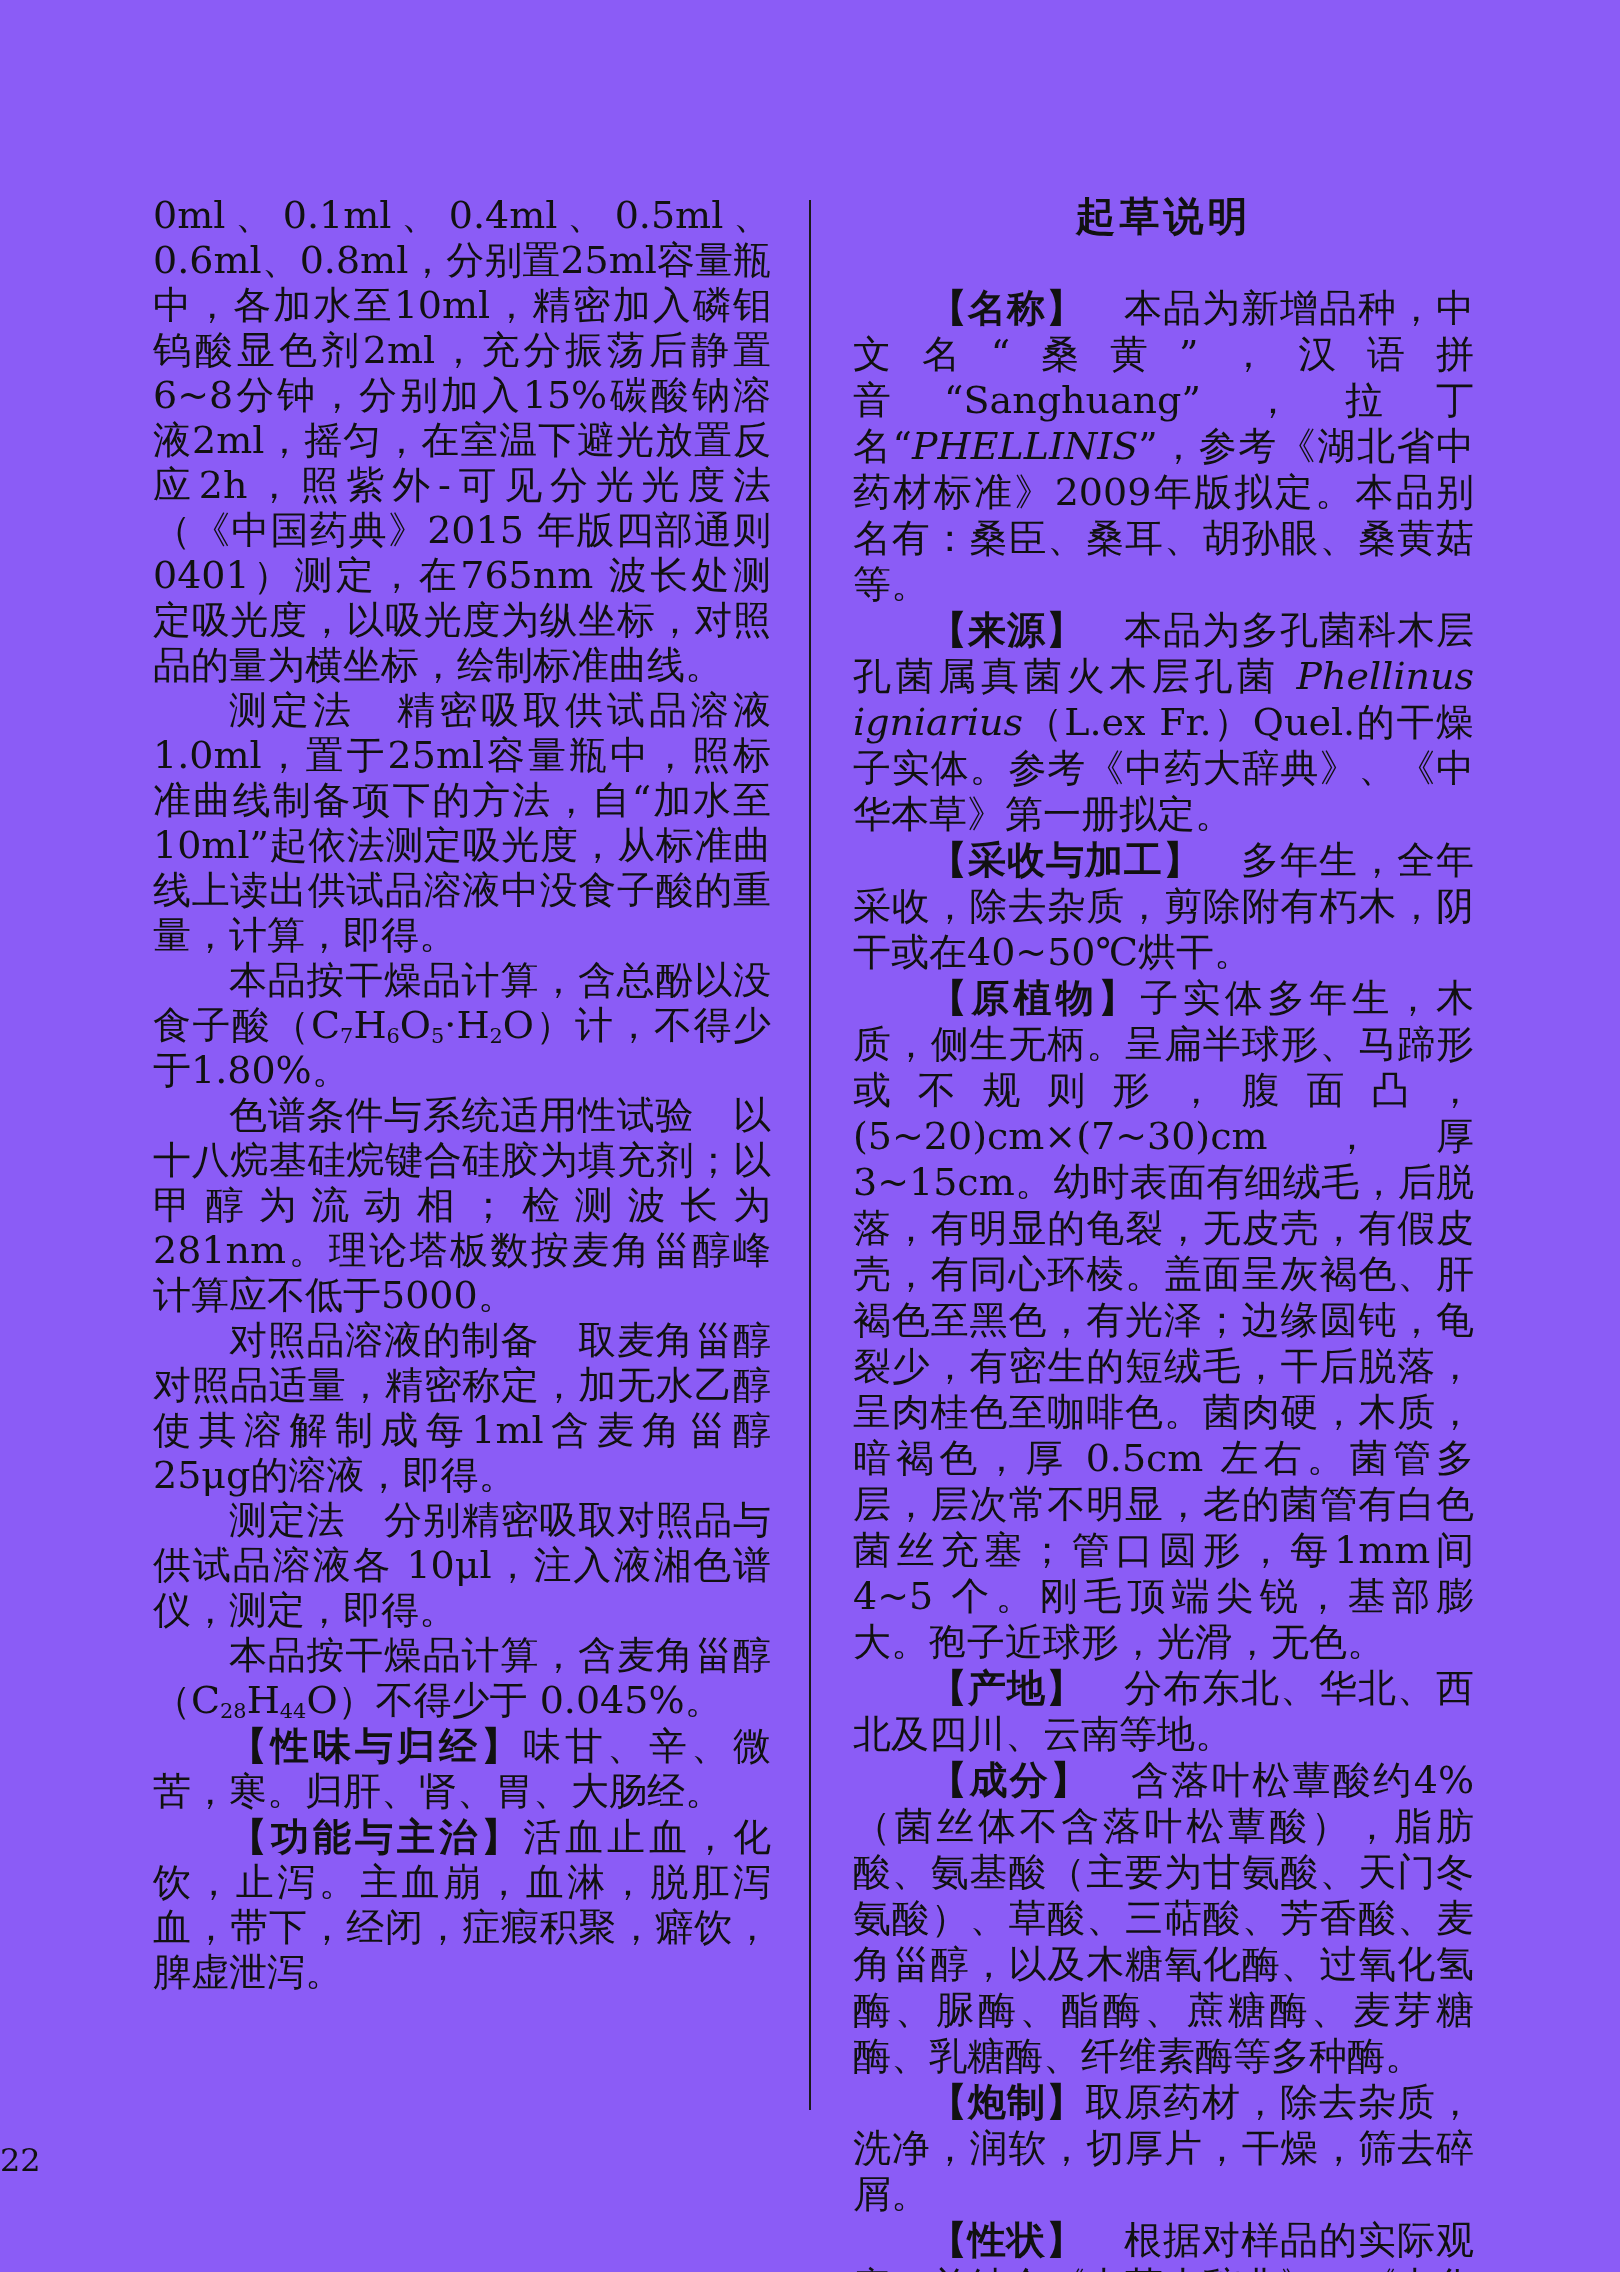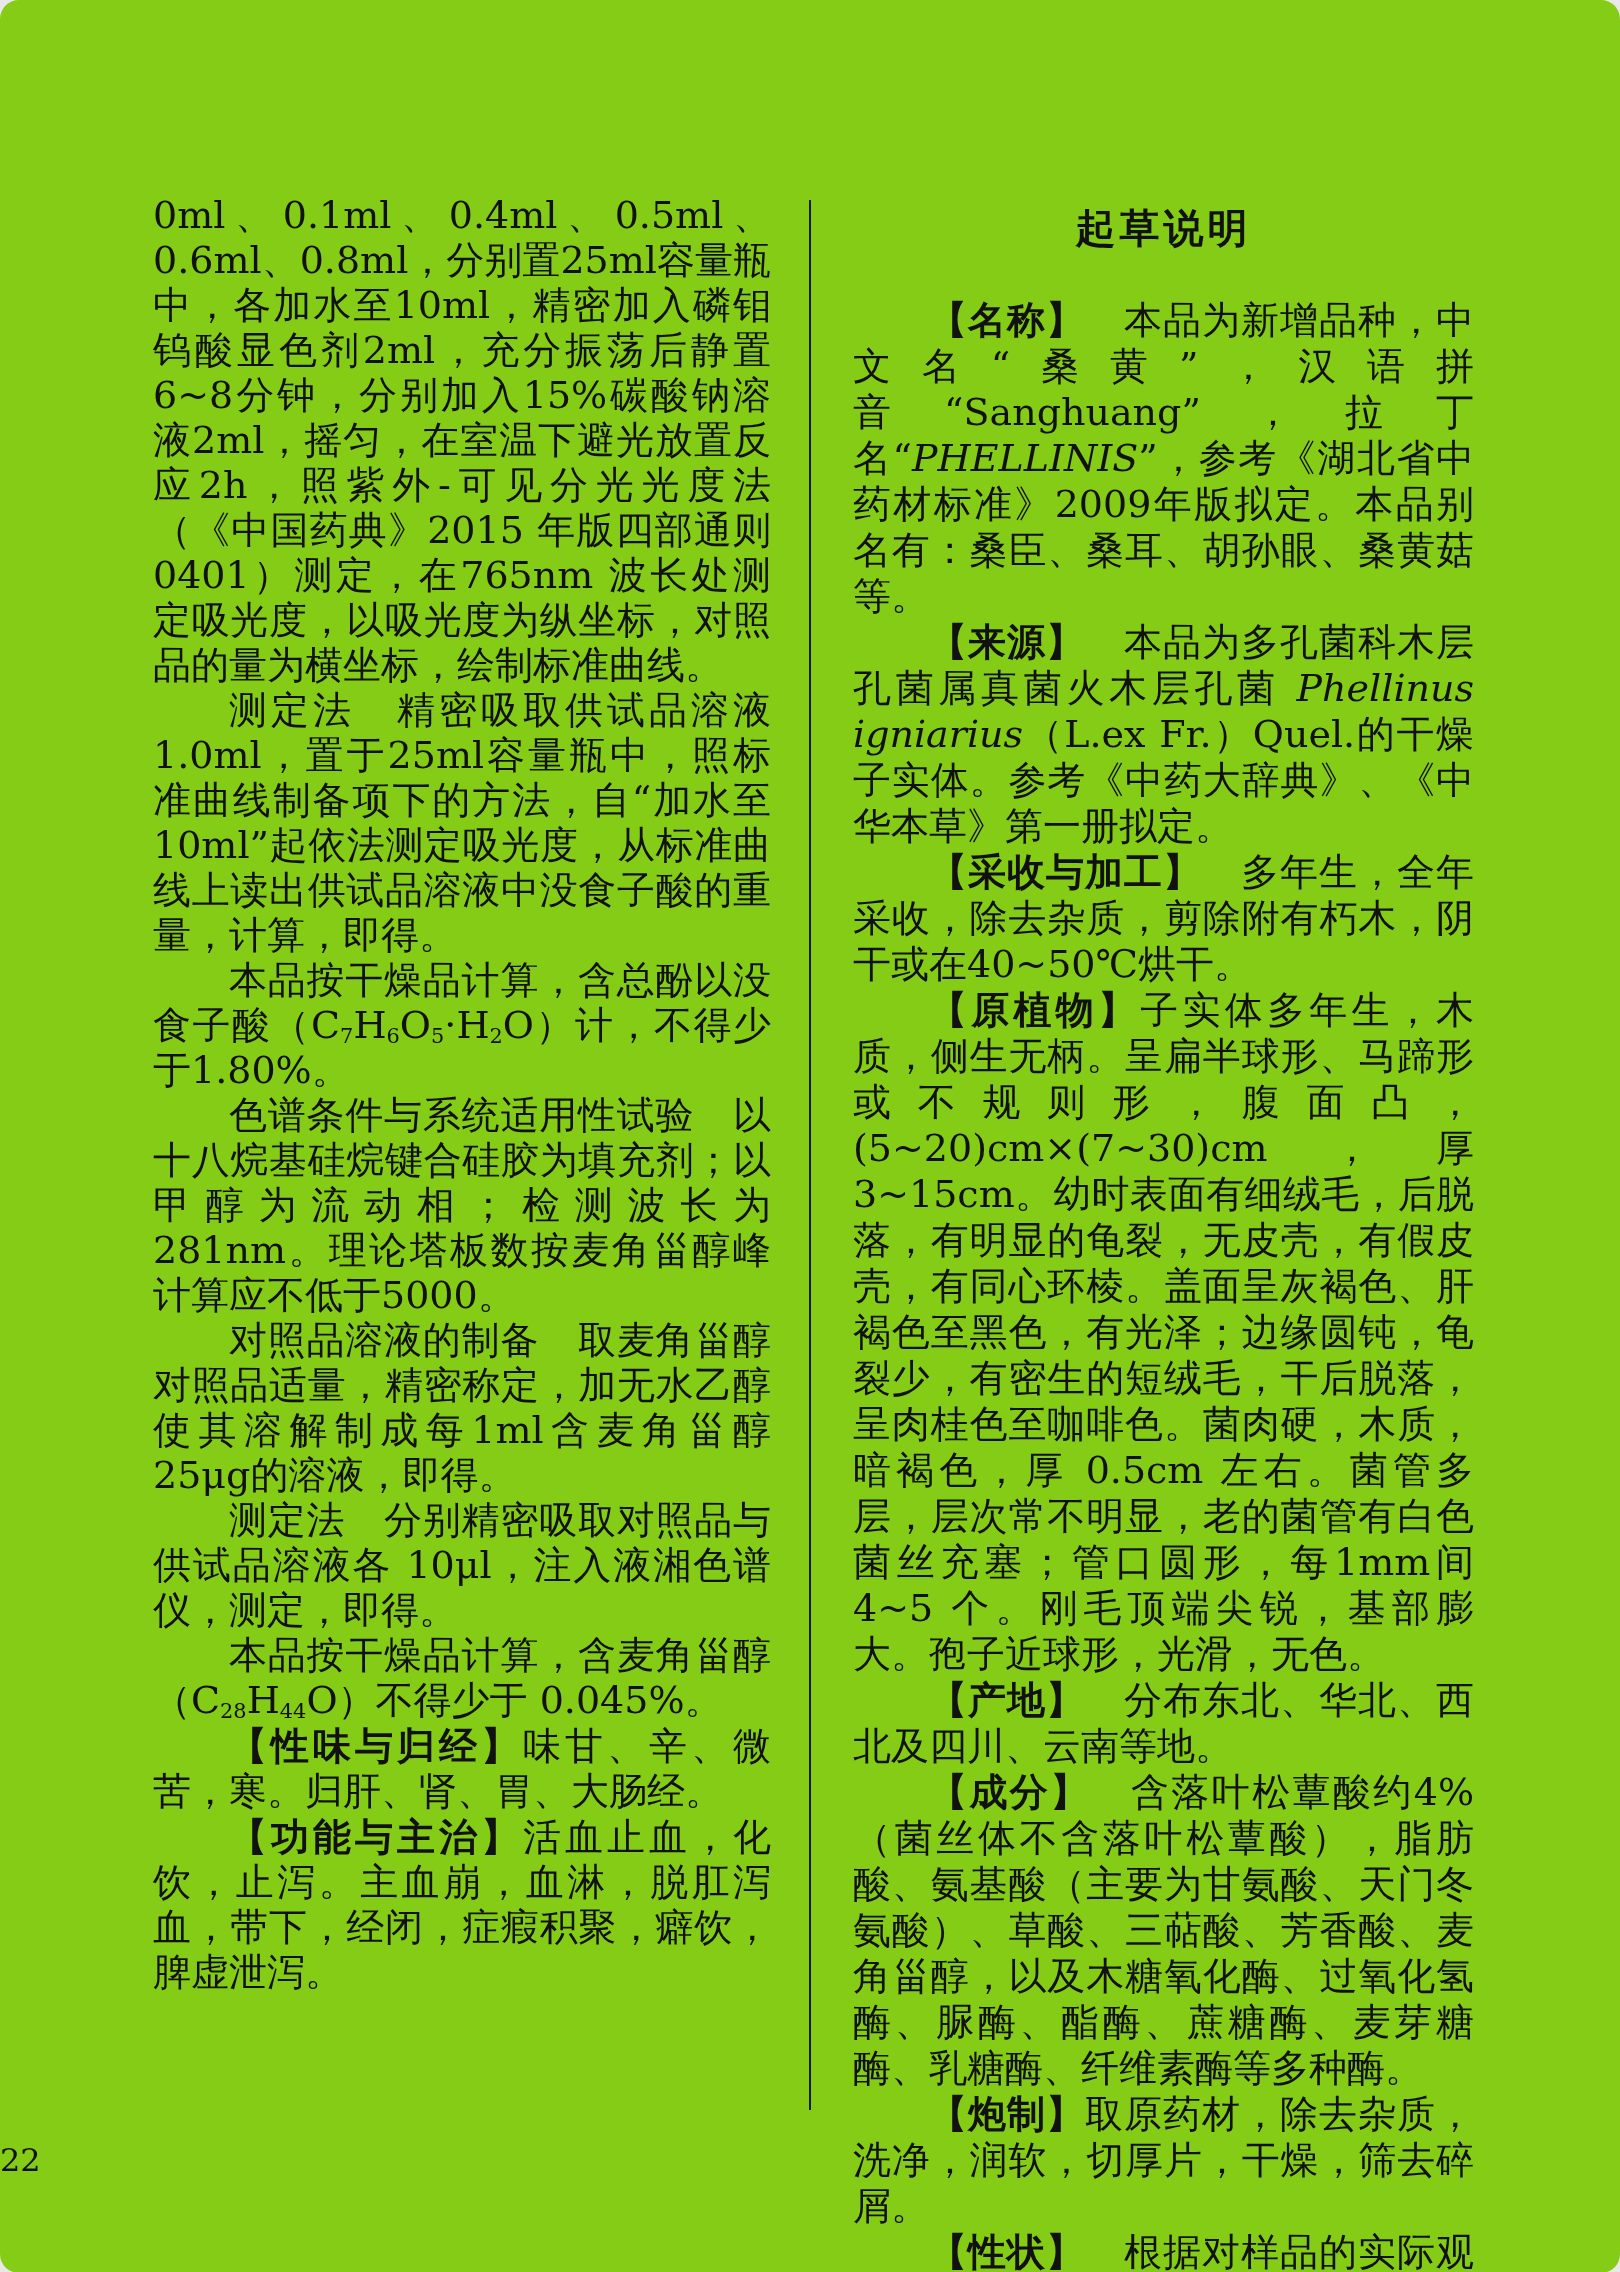--- a/index.html
+++ b/index.html
@@ -33,21 +33,21 @@
   .col-right .para { line-height: 46px; }
   .para.no-indent { text-indent: 0; }
   .para b { font-weight: 700; }
   .para i { font-style: italic; }
   .para sub {
     font-size: 0.55em;
     line-height: 0;
     vertical-align: -0.25em;
   }
   .doc-title {
-    margin: 12px 0 46px 0;
+    margin: 0 0 46px 0;
     font-size: 40px;
     line-height: 46px;
     font-weight: 700;
     letter-spacing: 4px;
     text-align: center;
     font-family: "DejaVu Sans", "Liberation Sans", sans-serif;
   }
   .divider {
     position: absolute;
     left: 809px;
@@ -61,21 +61,21 @@
     top: 2142px;
     left: 0;
     width: 100%;
     font-size: 32px;
     line-height: 37px;
   }
 </style>
 </head>
 <body>
 
-<div class="page" style="background: #84cc16; color: rgb(17, 17, 17); border-radius: 19px;">
+<div class="page" style="background: #8b5cf6; color: rgb(17, 17, 17);">
 
   <div class="column col-left">
       <p class="para no-indent">0ml、0.1ml、0.4ml、0.5ml、0.6ml、0.8ml，分别置25ml容量瓶中，各加水至10ml，精密加入磷钼钨酸显色剂2ml，充分振荡后静置6~8分钟，分别加入15%碳酸钠溶液2ml，摇匀，在室温下避光放置反应2h，照紫外-可见分光光度法（《中国药典》2015 年版四部通则0401）测定，在765nm 波长处测定吸光度，以吸光度为纵坐标，对照品的量为横坐标，绘制标准曲线。</p>
       <p class="para">测定法　精密吸取供试品溶液1.0ml，置于25ml容量瓶中，照标准曲线制备项下的方法，自“加水至10ml”起依法测定吸光度，从标准曲线上读出供试品溶液中没食子酸的重量，计算，即得。</p>
       <p class="para">本品按干燥品计算，含总酚以没食子酸（C<sub>7</sub>H<sub>6</sub>O<sub>5</sub>·H<sub>2</sub>O）计，不得少于1.80%。</p>
       <p class="para">色谱条件与系统适用性试验　以十八烷基硅烷键合硅胶为填充剂；以甲醇为流动相；检测波长为281nm。理论塔板数按麦角甾醇峰计算应不低于5000。</p>
       <p class="para">对照品溶液的制备　取麦角甾醇对照品适量，精密称定，加无水乙醇使其溶解制成每1ml含麦角甾醇25μg的溶液，即得。</p>
       <p class="para">测定法　分别精密吸取对照品与供试品溶液各 10μl，注入液湘色谱仪，测定，即得。</p>
       <p class="para">本品按干燥品计算，含麦角甾醇（C<sub>28</sub>H<sub>44</sub>O）不得少于 0.045%。</p>
       <p class="para"><b>【性味与归经】</b>味甘、辛、微苦，寒。归肝、肾、胃、大肠经。</p>

